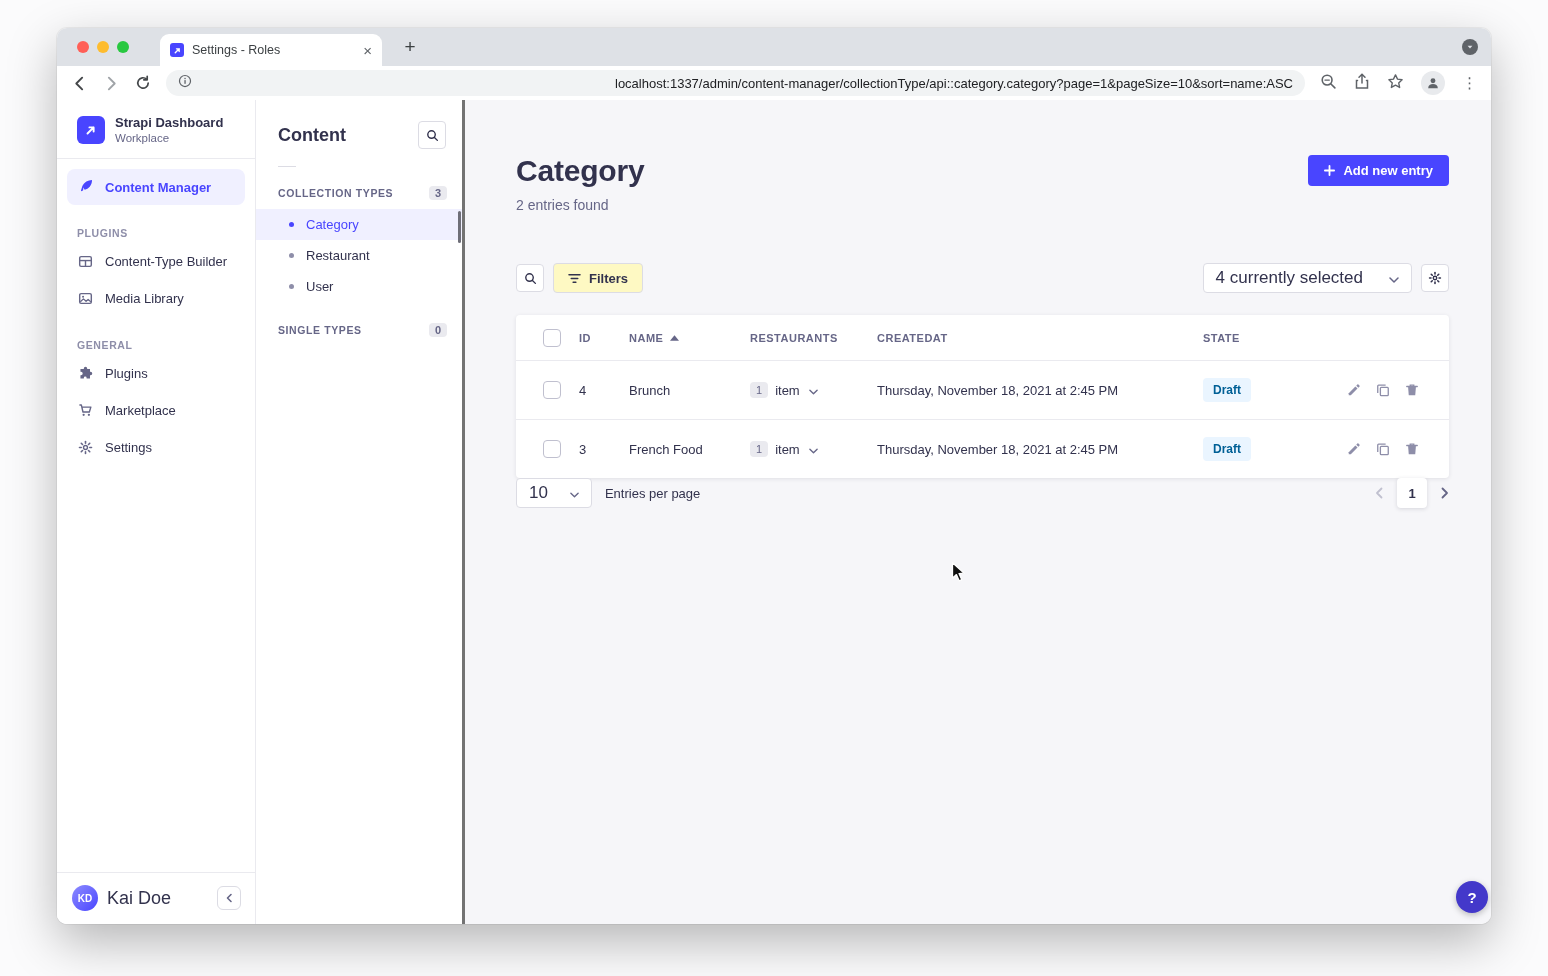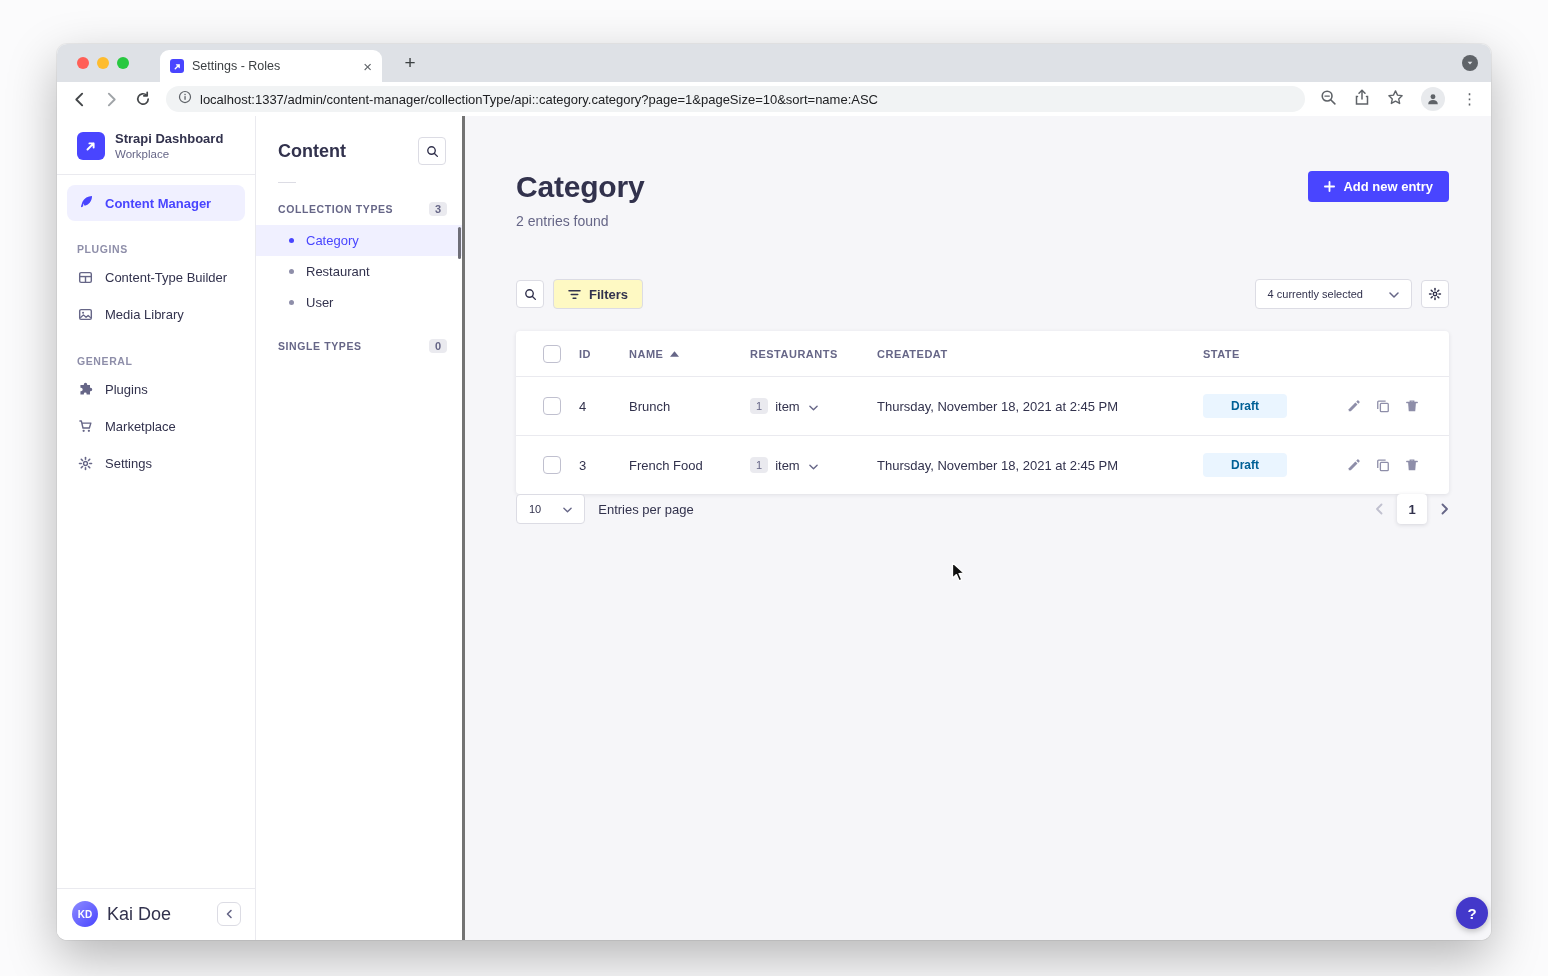--- a/index.html
+++ b/index.html
@@ -1,20 +1,20 @@
 <!DOCTYPE html>
 <html><head>
 <meta charset="utf-8">
 <style>
   * { margin:0; padding:0; box-sizing:border-box; }
   html,body { width:1548px; height:976px; }
   body { background:#fbfbfc; font-family:"Liberation Sans", sans-serif; position:relative; overflow:hidden; }
 
   
-  .window { position:absolute; left:57px; top:44px; width:1434px; height:896px;
+  .window { position:absolute; left:57px; top:28px; width:1434px; height:896px;
     border-radius:10px; box-shadow:0 18px 50px rgba(0,0,0,.28), 0 0 0 1px rgba(0,0,0,.05);
     background:#fff; }
 
   
   .tabbar { height:38px; background:#dee1e6; border-radius:10px 10px 0 0; position:relative; }
   .traffic { position:absolute; left:20px; top:13px; display:flex; gap:8px; }
   .light { width:12px; height:12px; border-radius:50%; }
   .light.red { background:#ff5f57; } .light.yellow { background:#febc2e; } .light.green { background:#28c840; }
   .tab { position:absolute; left:103px; top:6px; width:222px; height:32px; background:#fff;
     border-radius:9px 9px 0 0; display:flex; align-items:center; padding:0 10px; }
@@ -25,21 +25,21 @@
     font-size:19px; line-height:21px; text-align:center; }
   .tabsearch { position:absolute; right:13px; top:11px; width:16px; height:16px; border-radius:50%;
     background:#5f6368; color:#dee1e6; display:grid; place-items:center; }
   .tabsearch svg { display:block; }
 
   
   .urlbar { height:34px; background:#fff; display:flex; align-items:center; padding:0 14px; gap:15px; }
   .nav-ic { color:#44474a; display:grid; place-items:center; }
   .nav-ic.dim { color:#a0a4a8; }
   .url-pill { flex:1; height:26px; background:#f1f3f4; border-radius:13px; display:flex;
-    align-items:center; padding:0 12px; gap:8px; min-width:0; }
+    align-items:center; padding:0 12px; gap:8px; min-width:0;justify-content:space-between; }
   .url-text { font-size:13px; color:#202124; white-space:nowrap; overflow:hidden; }
   .right-ics { display:flex; align-items:center; gap:17px; color:#5f6368; }
   .avatar-chrome { width:24px; height:24px; border-radius:50%; background:#e8eaed; display:grid; place-items:center; color:#5f6368; }
   .dots { font-size:15px; color:#5f6368; letter-spacing:0; }
 
   
   .app { display:flex; height:824px; border-radius:0 0 10px 10px; overflow:hidden; background:#f6f6f9; position:relative; }
 
   
   .nav { width:199px; background:#fff; border-right:1px solid #eaeaef; position:relative; flex:none; }
@@ -85,37 +85,37 @@
   .btn-primary { background:#4945ff; color:#fff; border:none; border-radius:4px; height:31px;
     padding:0 16px; font-size:13px; font-weight:600; display:flex; align-items:center; gap:8px;
     font-family:inherit; margin-top:1px; }
 
   .toolbar { margin-top:50px; display:flex; align-items:center; justify-content:space-between; }
   .toolbar-left { display:flex; align-items:center; gap:9px; }
   .btn-ghost { background:#fef9c3; border:1px solid #dcdce4; border-radius:4px; height:30px; padding:0 14px;
     font-size:13px; font-weight:600; color:#32324d; display:flex; align-items:center; gap:8px; font-family:inherit; }
   .toolbar-right { display:flex; align-items:center; gap:9px; }
   .select { background:#fff; border:1px solid #dcdce4; border-radius:4px; height:30px; padding:0 12px;
-    font-size:11px; color:#32324d; display:flex; align-items:center; gap:26px; }
+    font-size:17px; color:#32324d; display:flex; align-items:center; gap:26px; }
   .select .chev { color:#666687; }
 
   
   .table-card { margin-top:22px; background:#fff; border-radius:4px; box-shadow:0 1px 4px rgba(33,33,52,.1); }
   .trow { display:grid; grid-template-columns:63px 50px 121px 127px 326px 122px 1fr; align-items:center; }
   .thead { height:45px; font-size:11px; font-weight:700; color:#666687; letter-spacing:.5px; }
   .tbody-row { height:59px; border-top:1px solid #eaeaef; font-size:13px; color:#32324d; }
   .cell-check { padding-left:27px; }
   .checkbox { width:18px; height:18px; border:1px solid #c0c0cf; border-radius:4px; background:#fff; display:block; }
   .th-name { display:flex; align-items:center; gap:7px; }
   .sort-arrow { color:#666687; }
   .rel-cell { display:flex; align-items:center; gap:7px; }
   .rel-badge { background:#eaeaef; color:#666687; font-size:11px; border-radius:4px; padding:2px 6px; }
   .rel-chev { color:#666687; margin-left:2px; }
   .state-badge { display:inline-block; background:#eaf5ff; color:#006096; font-size:12px; font-weight:600;
-    border-radius:4px; padding:5px 28px; }
+    border-radius:4px; padding:5px 10px; }
   .actions { display:flex; justify-content:flex-end; gap:15px; padding-right:30px; color:#8e8ea9; }
   .actions .act { display:grid; place-items:center; }
 
   
   .pagerow { display:flex; align-items:center; justify-content:space-between; }
   .pagerow-left { display:flex; align-items:center; gap:13px; }
   .select.small { gap:22px; padding:0 12px; }
   .per-page { font-size:13px; color:#32324d; }
   .pager { display:flex; align-items:center; gap:14px; }
   .pg-chev { color:#c0c0cf; display:grid; place-items:center; }

